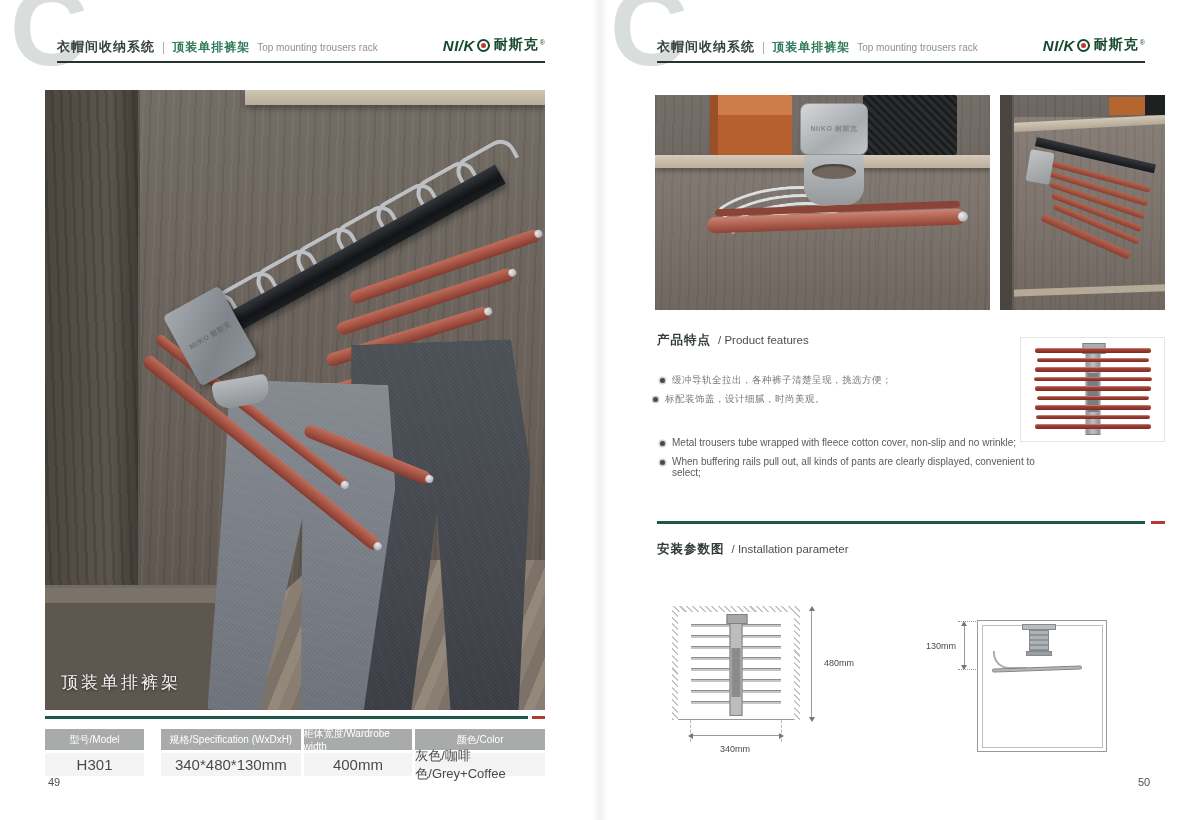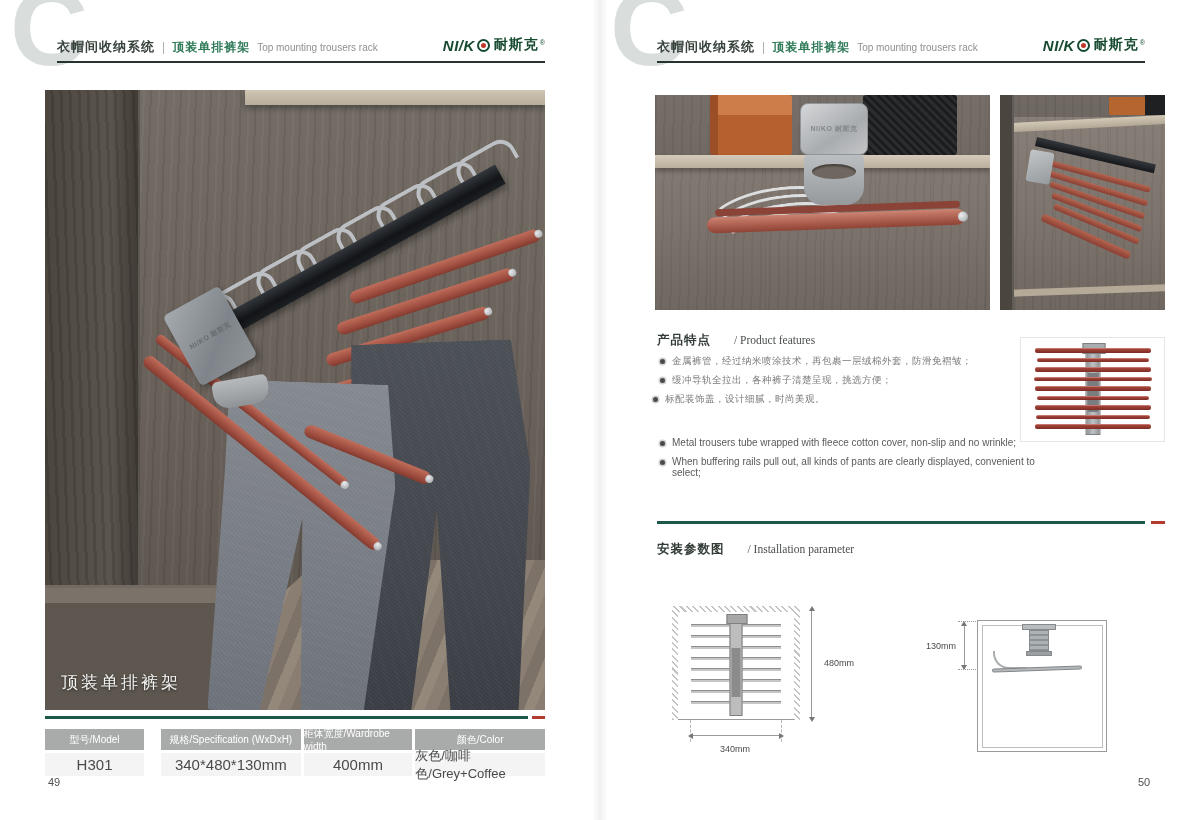--- a/index.html
+++ b/index.html
@@ -152,21 +152,21 @@
     transform-origin:left center; z-index:2; }
   .p2-plate { position:absolute; left:28px; top:56px; width:24px; height:32px;
     background:linear-gradient(150deg,#c3c6c8,#959a9d); border-radius:3px;
     transform:rotate(10deg); z-index:3; }
   .p2-bar { position:absolute; height:6px; border-radius:3px;
     background:linear-gradient(180deg,#b5654f,#8a3f33); transform-origin:left center; z-index:2; }
   .p2-lowshelf { position:absolute; left:14px; bottom:16px; width:151px; height:7px;
     background:#b5aa98; transform:rotate(-2deg); }
 
   
-  .sec-title { position:absolute; display:flex; align-items:baseline; gap:23px; white-space:nowrap;font-family:Liberation Serif, serif; }
+  .sec-title { position:absolute; display:flex; align-items:baseline; gap:7px; white-space:nowrap; }
   .sec-title-cn { font-size:12.5px; font-weight:bold; color:#333c37; letter-spacing:1px; }
   .sec-title-en { font-size:11.5px; color:#4a4f4c; }
   .bullet-row { position:absolute; display:flex; align-items:flex-start; gap:7px; width:360px; }
   .bullet-dot { width:5px; height:5px; border-radius:50%; background:#4a4a4a;
     margin-top:4px; flex:0 0 auto; box-shadow:0 0 0 1.5px rgba(74,74,74,0.25); }
   .bullet-cn { font-size:9.5px; color:#7a7a7a; letter-spacing:0.5px; }
   .bullet-en { font-size:10px; color:#5a5a5a; }
 
   .thumb-box { position:absolute; left:420px; top:337px; width:145px; height:105px;
     background:#ffffff; border:1px solid #e6e6e6; }
@@ -357,24 +357,20 @@
     <div class="p2-bar" style="left:54px; top:108px; width:92px;  transform:rotate(23deg);"></div>
     <div class="p2-bar" style="left:42px; top:118px; width:96px;  transform:rotate(24deg); height:8px;"></div>
     <div class="p2-lowshelf"></div>
   </div>
 
   <div class="sec-title" style="left:57px; top:332px;">
     <span class="sec-title-cn">产品特点</span>
     <span class="sec-title-en">/ Product features</span>
   </div>
 
-  <div class="bullet-row" style="left:60px; top:355px;">
-    <span class="bullet-dot"></span>
-    <span class="bullet-cn">金属裤管，经过纳米喷涂技术，再包裹一层绒棉外套，防滑免褶皱；</span>
-  </div>
   <div class="bullet-row" style="left:60px; top:374px;">
     <span class="bullet-dot"></span>
     <span class="bullet-cn">缓冲导轨全拉出，各种裤子清楚呈现，挑选方便；</span>
   </div>
   <div class="bullet-row" style="left:53px; top:393px;">
     <span class="bullet-dot"></span>
     <span class="bullet-cn">标配装饰盖，设计细腻，时尚美观。</span>
   </div>
 
   <div class="thumb-box">

